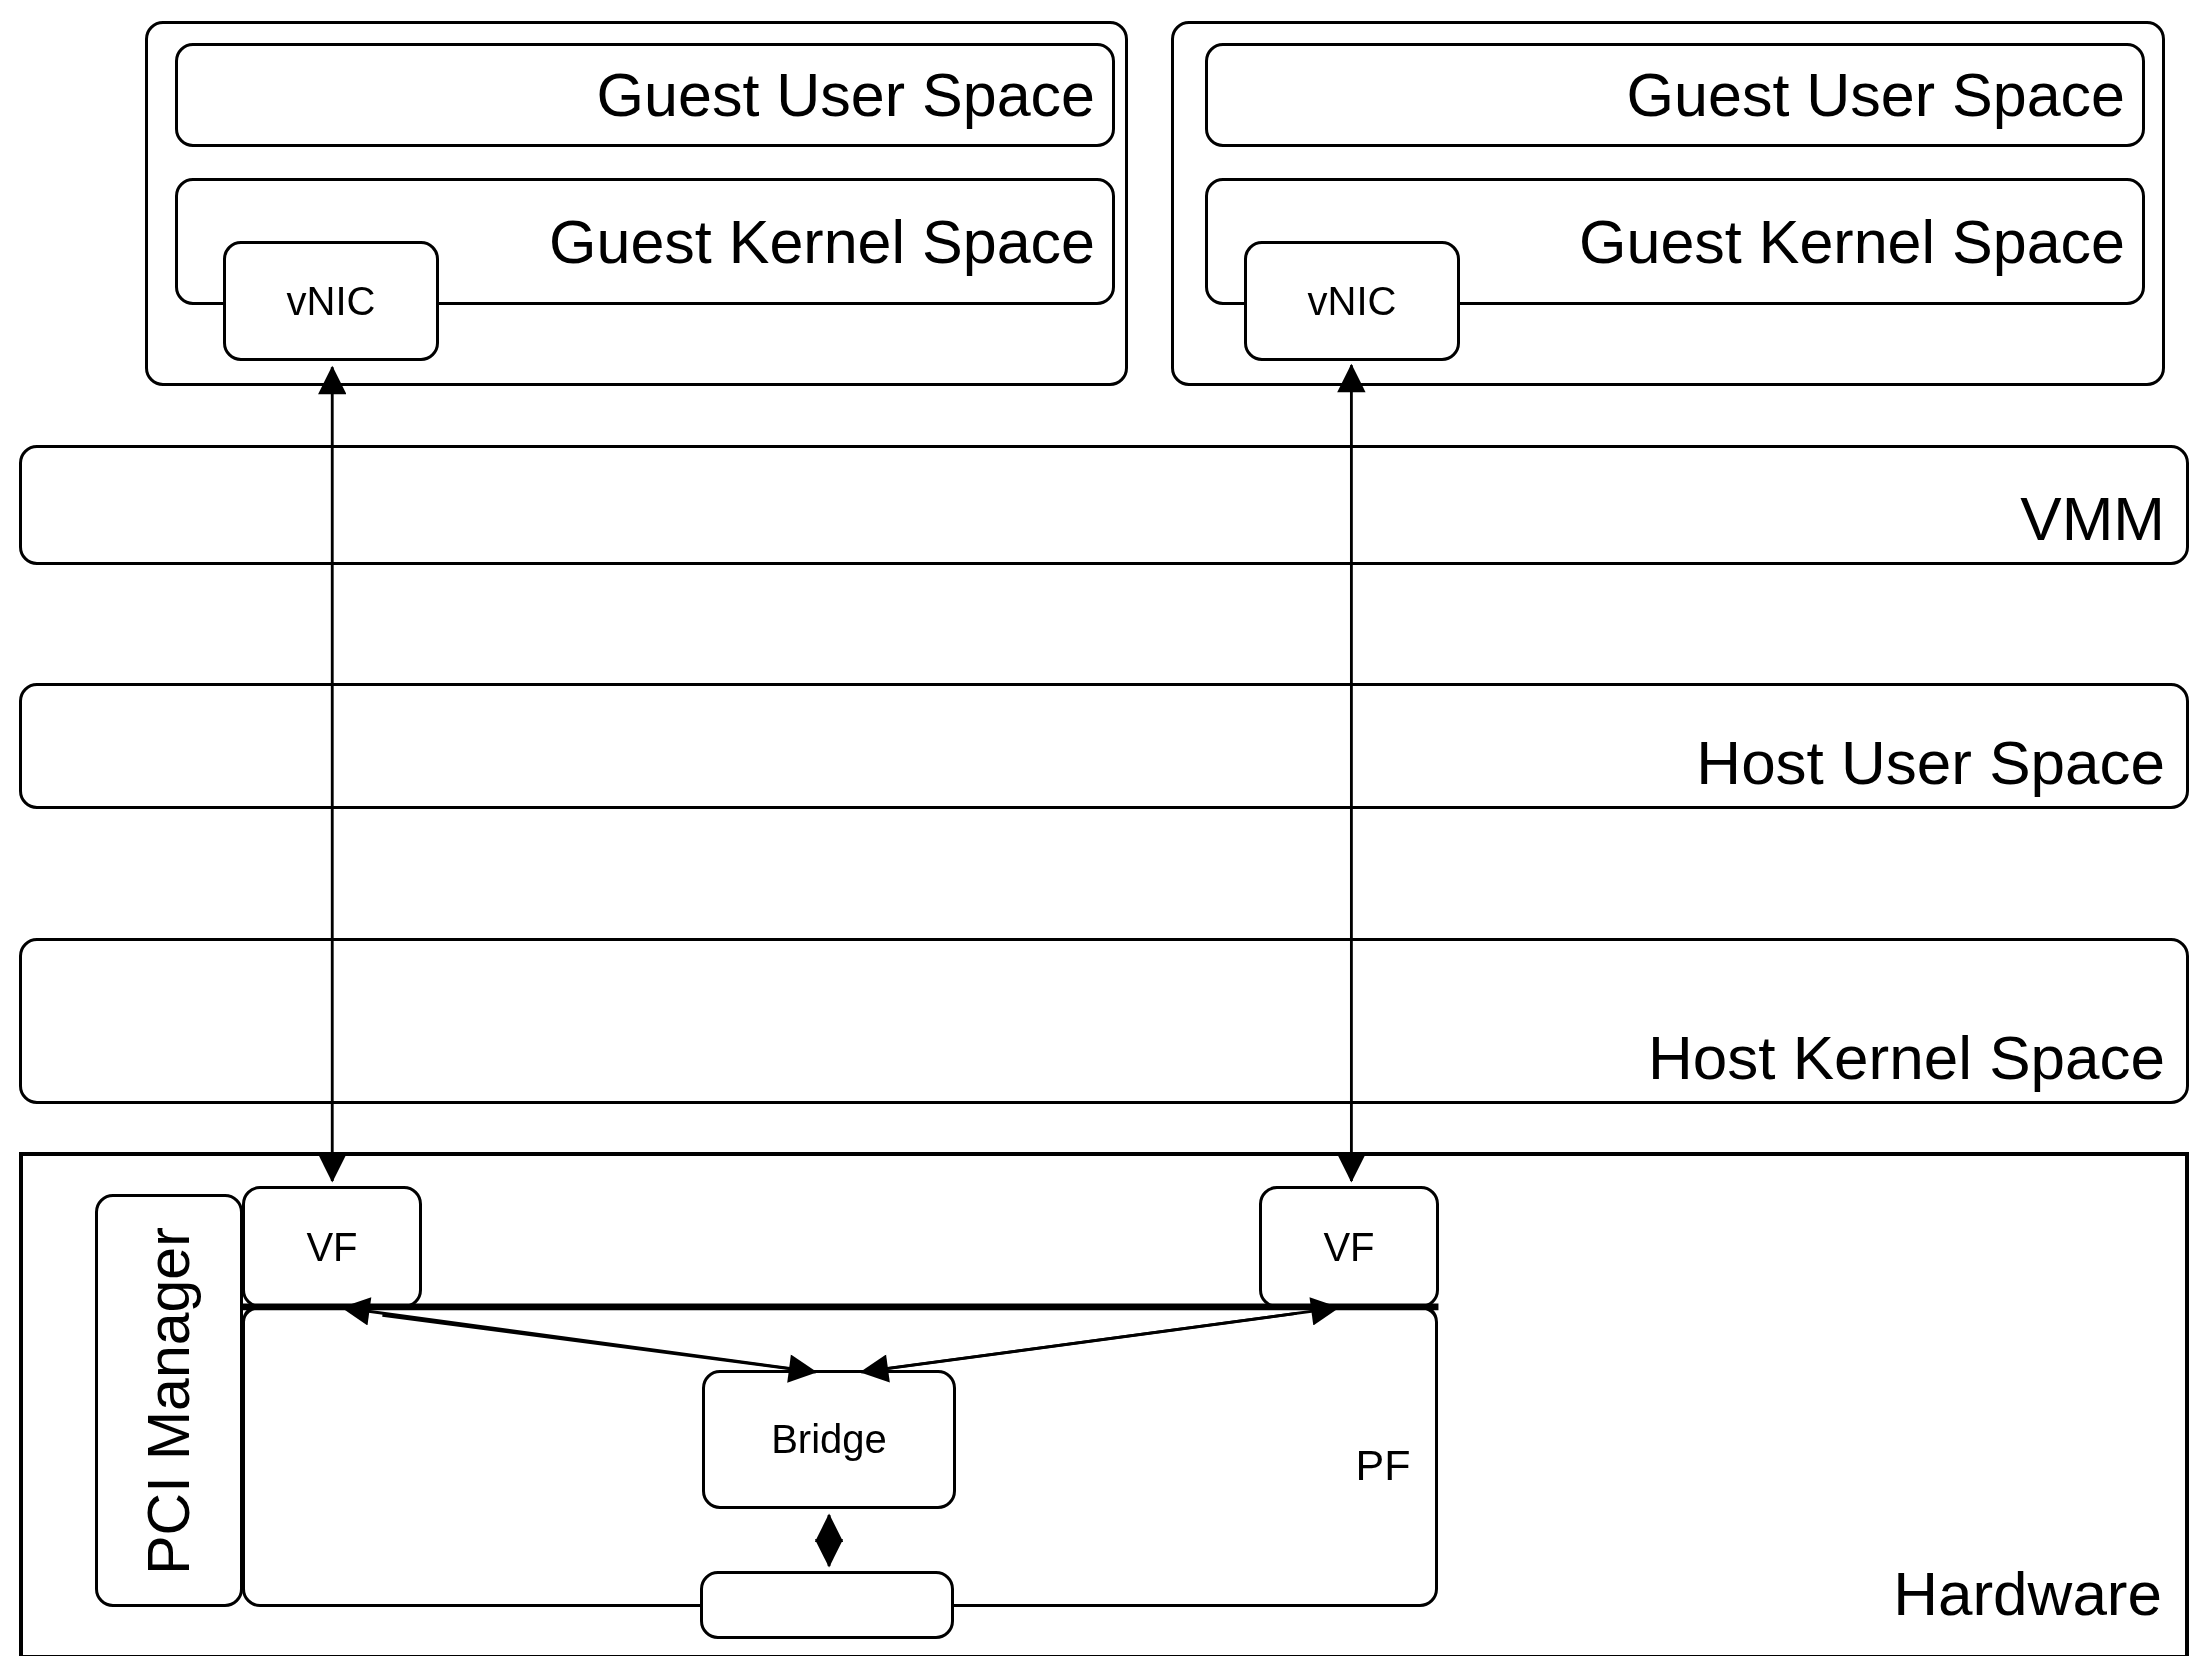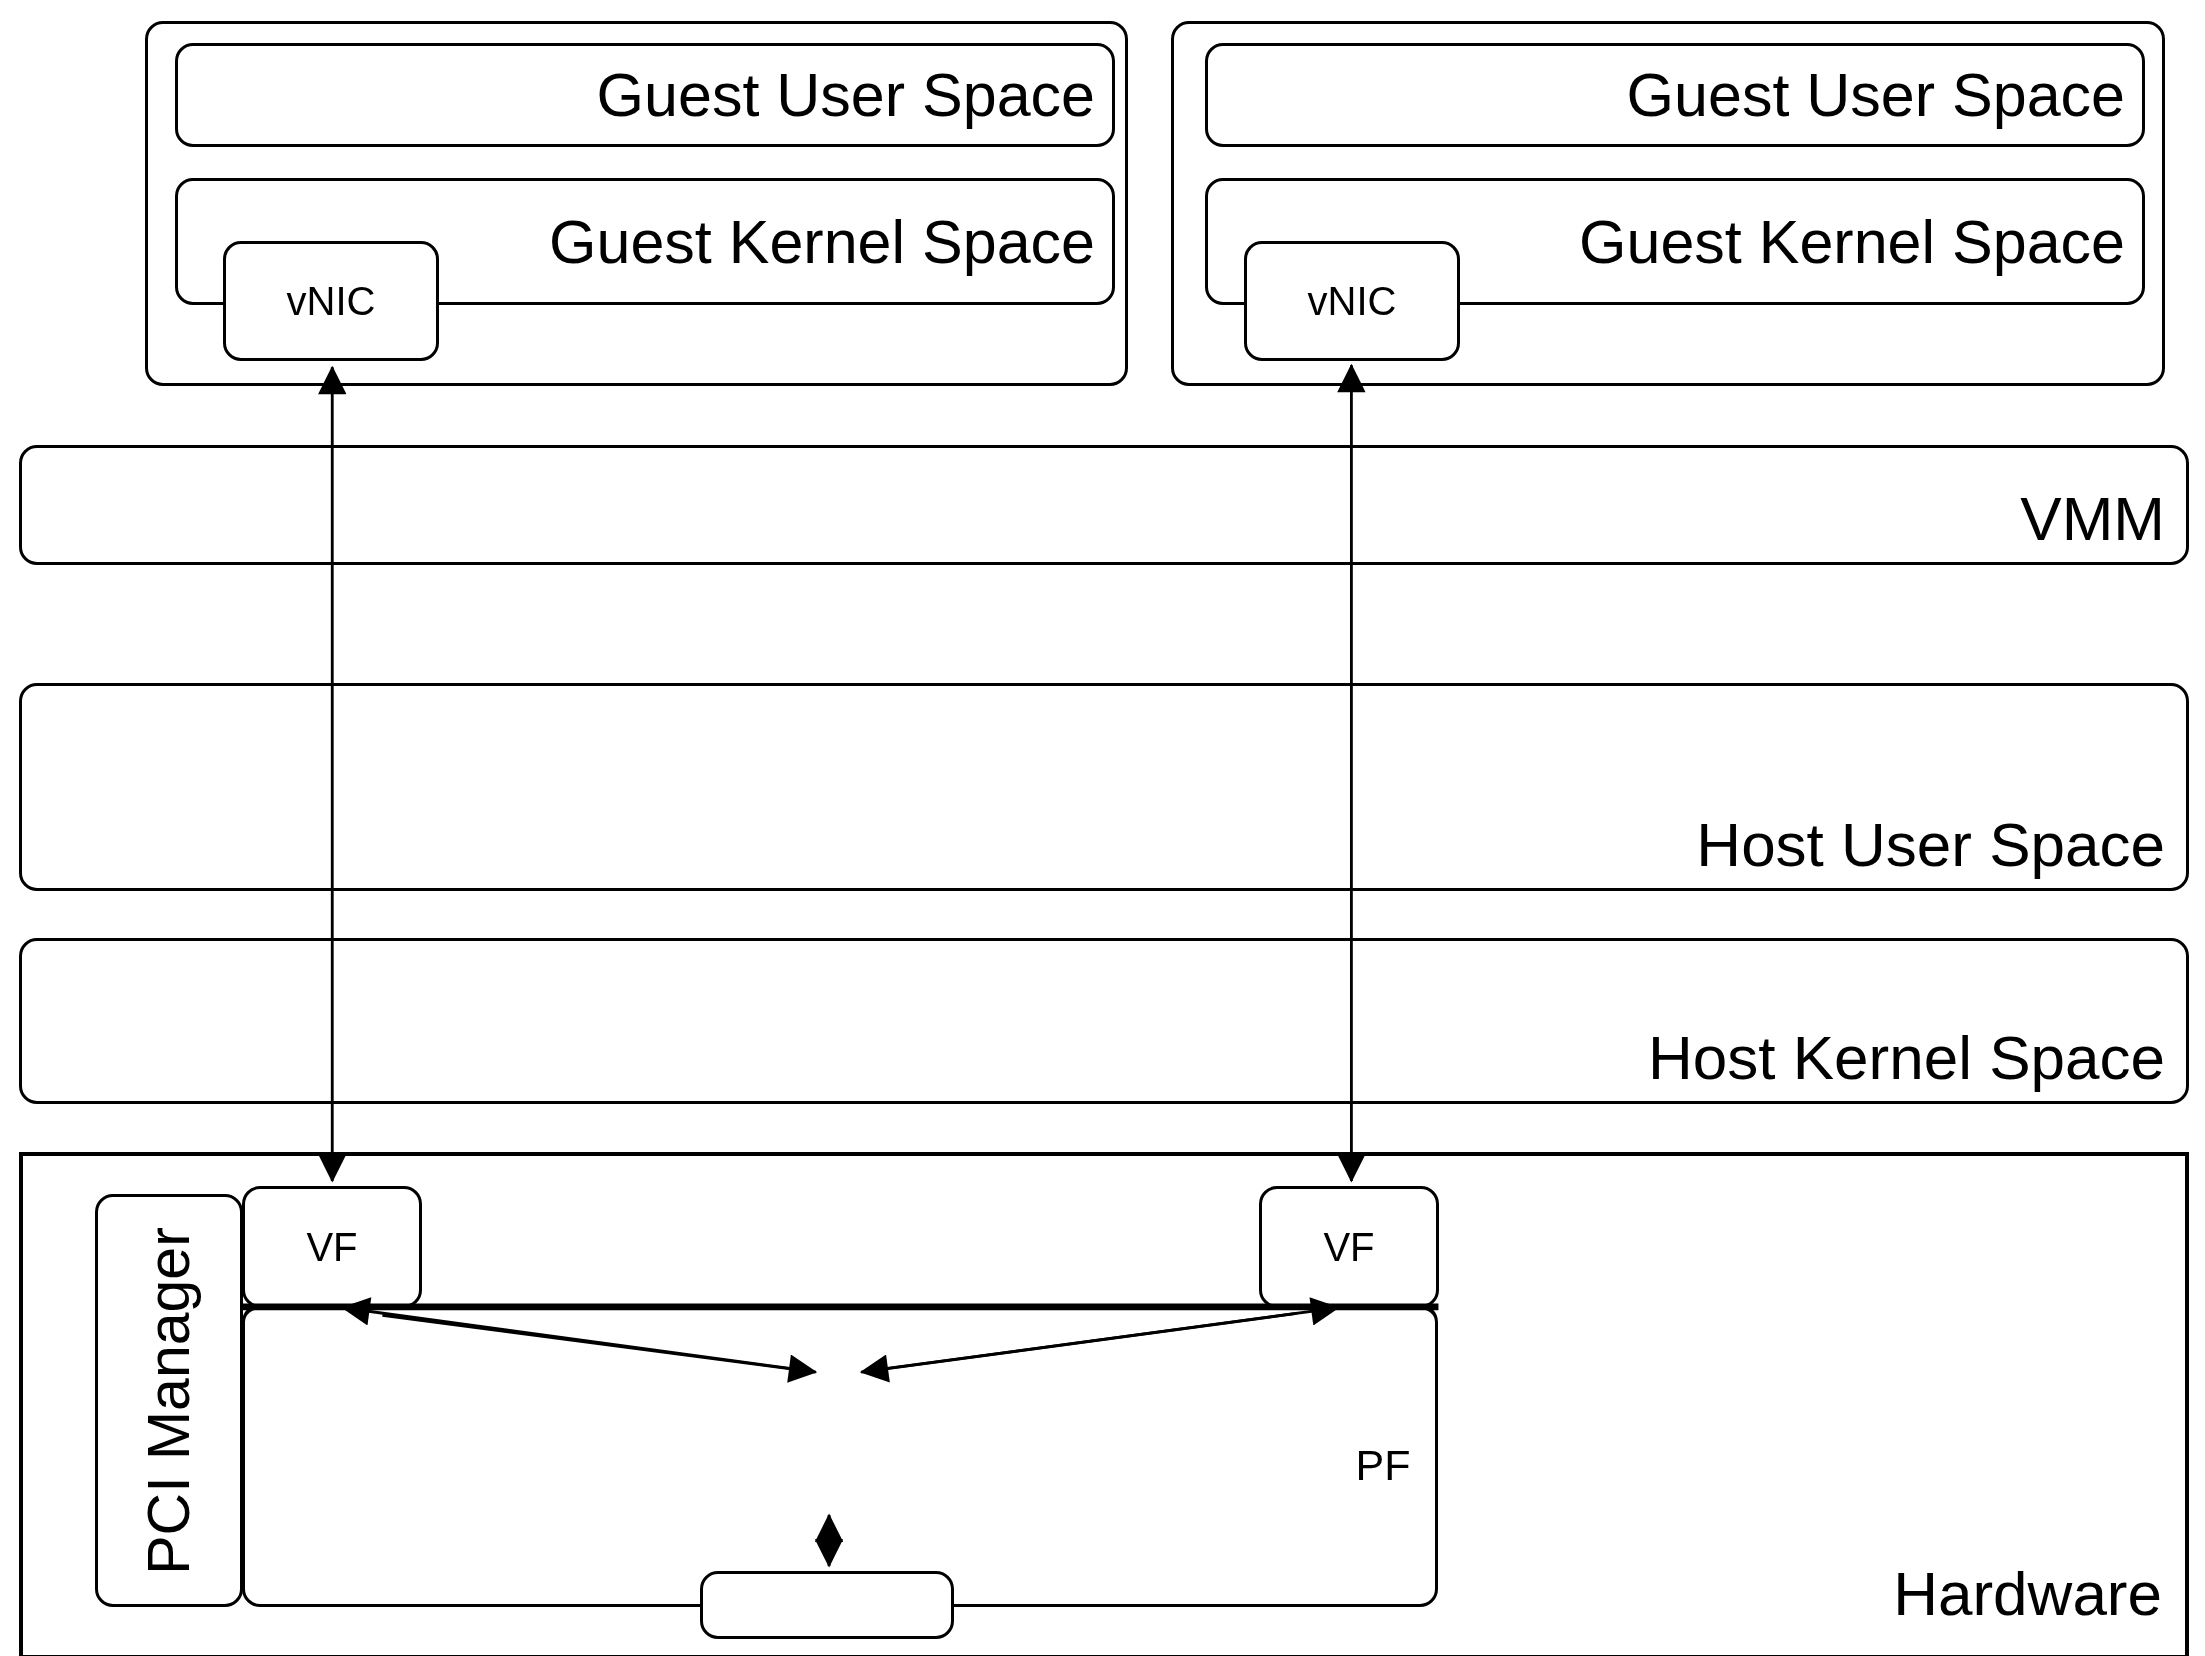--- a/index.html
+++ b/index.html
@@ -80,21 +80,21 @@
 </style>
 </head>
 <body>
 
 <div id="canvas">
 
   <div class="box thinbox" style="left:19px; top:445px; width:2170px; height:120px;">
     <div class="label layer-label">VMM</div>
   </div>
 
-  <div class="box thinbox" style="left:19px; top:683px; width:2170px; height:208px;">
+  <div class="box thinbox" style="left:19px; top:683px; width:2170px; height:126px;">
     <div class="label layer-label">Host User Space</div>
   </div>
 
   <div class="box thinbox" style="left:19px; top:938px; width:2170px; height:166px;">
     <div class="label layer-label">Host Kernel Space</div>
   </div>
 
   <div class="box thickbox" style="left:19px; top:1152px; width:2170px; height:507px;">
     <div class="label" id="hardware-label">Hardware</div>
   </div>
@@ -106,20 +106,23 @@
   <div class="box thinbox" style="left:95px; top:1194px; width:148px; height:413px;"></div>
   <div class="label" id="pci-manager-label">PCI Manager</div>
 
   <div class="box thinbox cbox" style="left:242px; top:1186px; width:180px; height:122px;">
     <span class="label">VF</span>
   </div>
   <div class="box thinbox cbox" style="left:1259px; top:1186px; width:180px; height:122px;">
     <span class="label">VF</span>
   </div>
 
+  <div class="box thinbox cbox" style="left:702px; top:1370px; width:254px; height:139px;">
+    <span class="label">Bridge</span>
+  </div>
 
   <div class="box thinbox" style="left:700px; top:1571px; width:254px; height:68px;"></div>
 
   <div class="box thinbox" style="left:145px; top:21px; width:983px; height:365px;"></div>
   <div class="box thinbox gbox" style="left:175px; top:43px; width:940px; height:104px;">
     <span class="label">Guest User Space</span>
   </div>
   <div class="box thinbox gbox" style="left:175px; top:178px; width:940px; height:127px;">
     <span class="label">Guest Kernel Space</span>
   </div>

